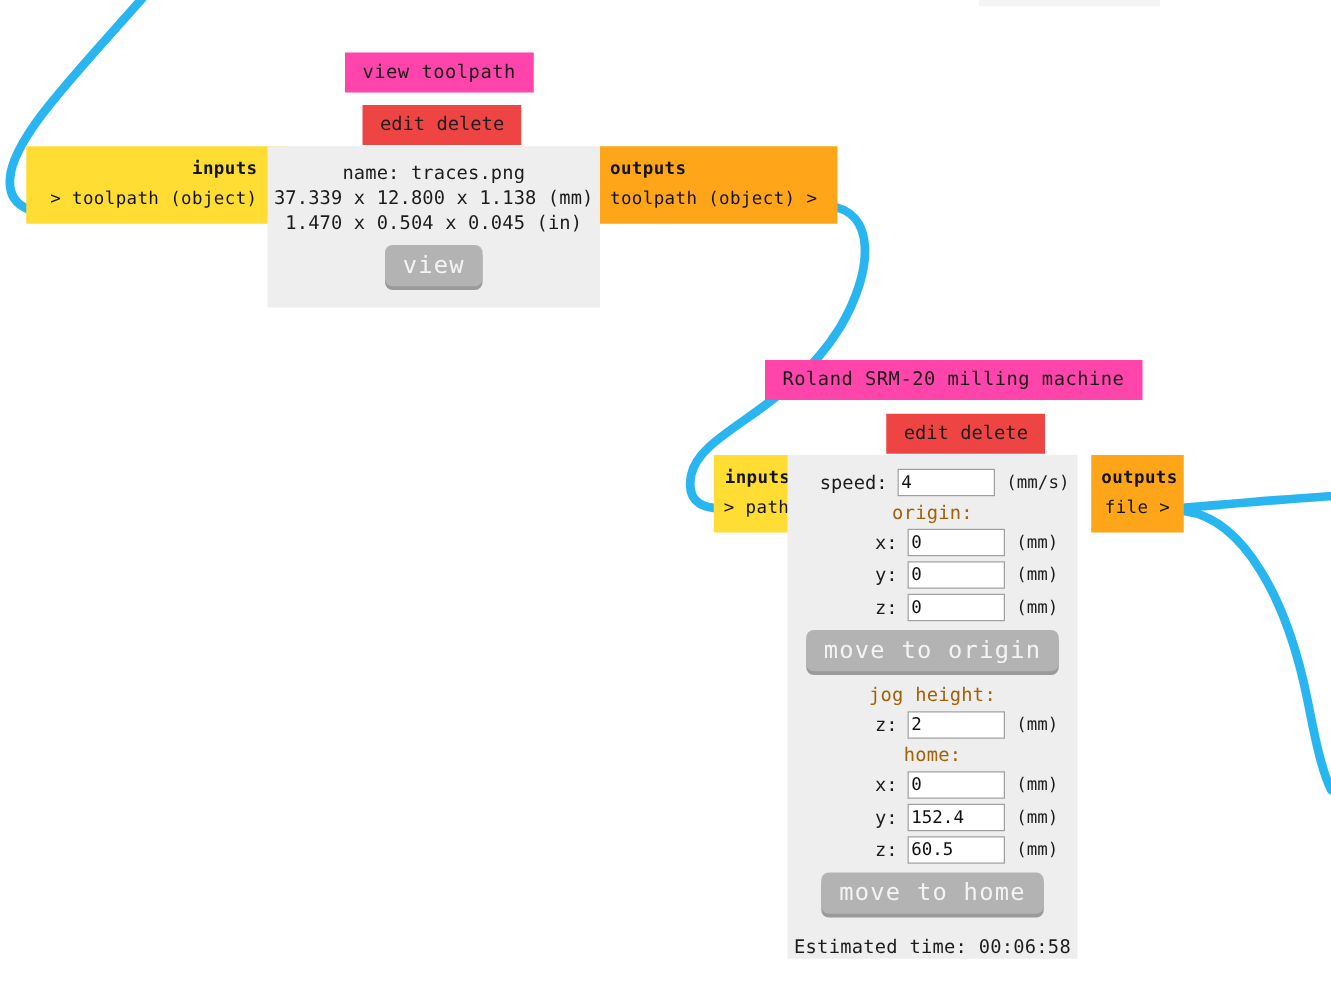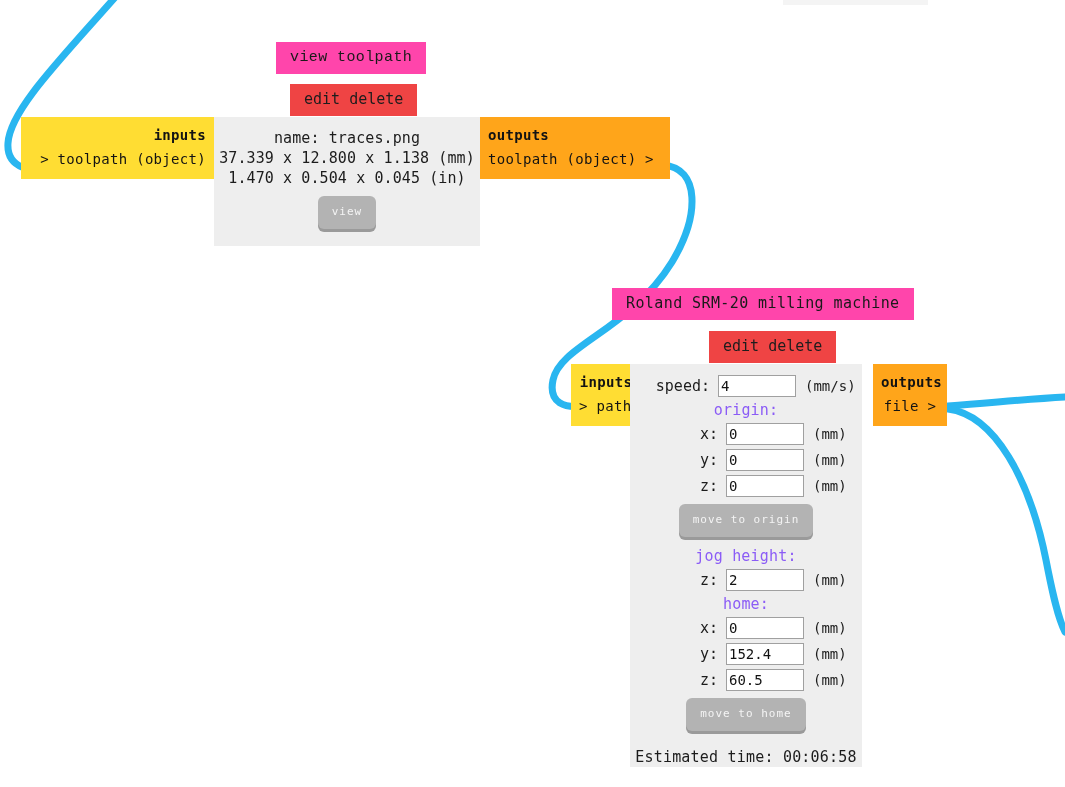--- a/index.html
+++ b/index.html
@@ -85,42 +85,42 @@
   }
   .port-item {
     display: block;
     letter-spacing: 0.3px;
   }
   .port-col.inputs .port-head { text-align: right; }
   .port-col.outputs .port-head { text-align: center; }
   .port-col.outputs .port-item { text-align: center; }
 
   
-  #node-toolpath .node-title { left: 62px; top: 42px; font-family: Liberation Mono, monospace; }
+  #node-toolpath .node-title { left: 62px; top: 42px; }
   #node-toolpath .node-actions { left: 76px; top: 84px; }
   #node-toolpath .node-body {
     left: 0px; top: 117px;
     width: 266px; height: 118px;
     text-align: center;
     padding-top: 11px;
   }
   #node-toolpath .info-line {
     display: block;
     white-space: pre;
     letter-spacing: 0.1px;
   }
 
   .btn-3d {
     display: inline-block;
     background: #b3b3b3;
     color: #f4f4f4;
     border: none;
     border-radius: 6px;
     font-family: inherit;
-    font-size: 11px;
+    font-size: 19px;
     line-height: 16px;
     padding: 8px 14px 9px 14px;
     margin-top: 8px;
     box-shadow: 0 3px 0 0 #9a9a9a;
     letter-spacing: 1px;
     cursor: pointer;
   }
 
   
   #node-mill .node-title { left: 0px; top: 0px; }
@@ -159,21 +159,21 @@
   }
   .form-row .unit {
     padding-left: 9px;
     font-size: 14px;
     color: #1c1c1c;
   }
   .section-label {
     text-align: center;
     font-size: 15px;
     line-height: 22px;
-    color: #8b5cf6;
+    color: #a16207;
     letter-spacing: 0.2px;
   }
   .btn-row { text-align: center; }
   .btn-row .btn-3d { margin-top: 5px; margin-bottom: 2px; }
   .est-time {
     font-size: 15px;
     text-align: center;
     letter-spacing: 0.2px;
     color: #1c1c1c;
     padding-top: 14px;

